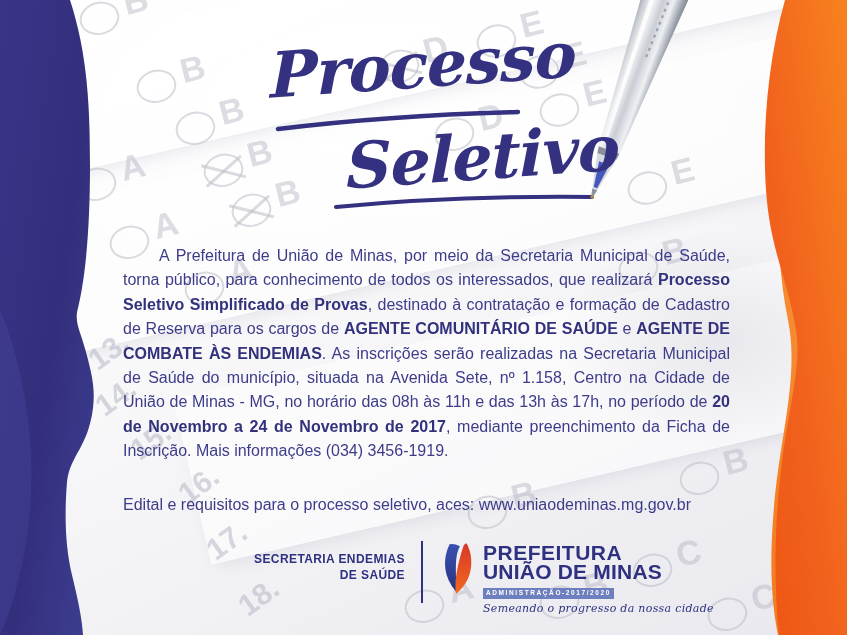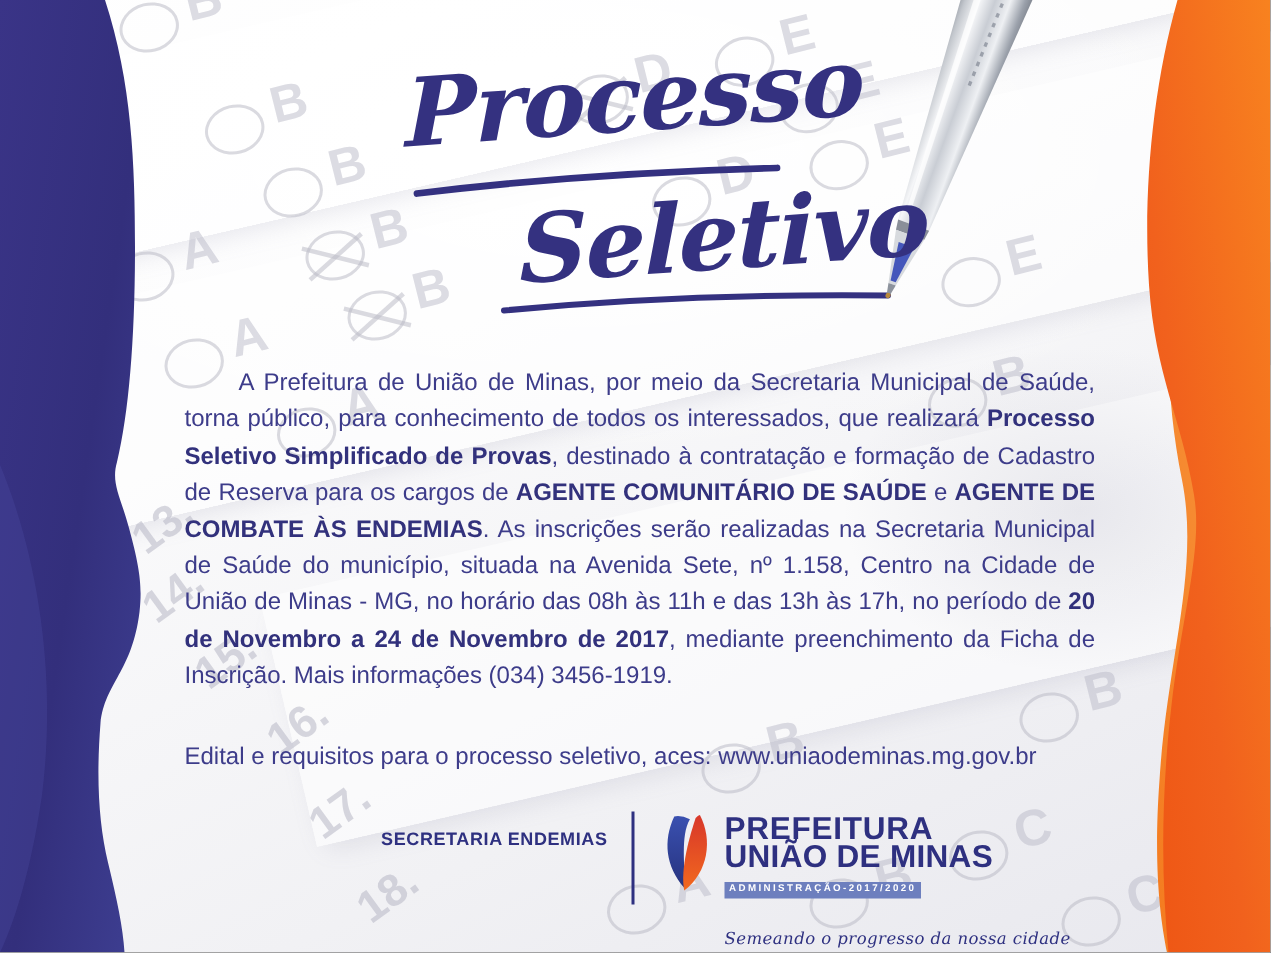--- a/index.html
+++ b/index.html
@@ -42,21 +42,21 @@
   
   #sec-block{position:absolute;left:150px;top:551px;width:255px;text-align:right;
     font-weight:bold;font-size:12px;line-height:16px;letter-spacing:.4px;color:var(--footer_navy,#2e3080);}
   #footer-divider{position:absolute;left:421px;top:541px;width:2px;height:62px;background:var(--footer_navy,#2e3080);}
   #logo-mark{position:absolute;left:440px;top:540px;width:38px;height:58px;}
   #logo-text{position:absolute;left:483px;top:542px;color:var(--footer_navy,#2e3080);}
   .lg1{font-weight:bold;font-size:21px;line-height:21px;letter-spacing:.5px;}
   .lg2{font-weight:bold;font-size:21px;line-height:18px;letter-spacing:.2px;}
   .badge{display:inline-block;background:var(--badge_bar,#6d7fbe);color:#ffffff;
     font-weight:bold;font-size:6.5px;line-height:1;letter-spacing:1.6px;padding:2px 3px;margin-top:1px;}
-  .tagline{font-family:"DejaVu Serif",serif;font-style:italic;font-size:11px;margin-top:20px;letter-spacing:.3px;}
+  .tagline{font-family:"DejaVu Serif",serif;font-style:italic;font-size:11px;margin-top:3px;letter-spacing:.3px;}
 </style>
 </head>
 <body>
 
 <div id="stage">
 
   <div id="sheet1" class="sheet"></div>
   <div id="sheet2" class="sheet"></div>
   <div id="sheet3" class="sheet"></div>
   <div id="paper-shadow"></div>
@@ -208,20 +208,21 @@
 
   <div id="title1" class="script-title">Processo</div>
   <div id="title2" class="script-title">Seletivo</div>
 
   <div id="body-text"><span>A Prefeitura de União de Minas, por meio da Secretaria Municipal de Saúde, torna público, para conhecimento de todos os interessados, que realizará </span><b>Processo Seletivo Simplificado de Provas</b><span>, destinado à contratação e formação de Cadastro de Reserva para os cargos de </span><b>AGENTE COMUNITÁRIO DE SAÚDE</b><span> e </span><b>AGENTE DE COMBATE ÀS ENDEMIAS</b><span>. As inscrições serão realizadas na Secretaria Municipal de Saúde do município, situada na Avenida Sete, nº 1.158, Centro na Cidade de União de Minas - MG, no horário das 08h às 11h e das 13h às 17h, no período de </span><b>20 de Novembro a 24 de Novembro de 2017</b><span>, mediante preenchimento da Ficha de Inscrição. Mais informações (034) 3456-1919.</span></div>
 
   <div id="edital-line"><span>Edital e requisitos para o processo seletivo, aces: </span><span>www.uniaodeminas.mg.gov.br</span></div>
 
   <div id="sec-block">
     <div>SECRETARIA ENDEMIAS</div>
+    <div>DE SAÚDE</div>
   </div>
 
   <div id="footer-divider"></div>
 
   <svg id="logo-mark" viewBox="0 0 40 58">
     <defs>
       <linearGradient id="petalBlue" x1="0" y1="0" x2="0" y2="1">
         <stop offset="0" stop-color="#3a50b0"></stop>
           <stop offset="1" stop-color="#27337f"></stop>
       </linearGradient>

